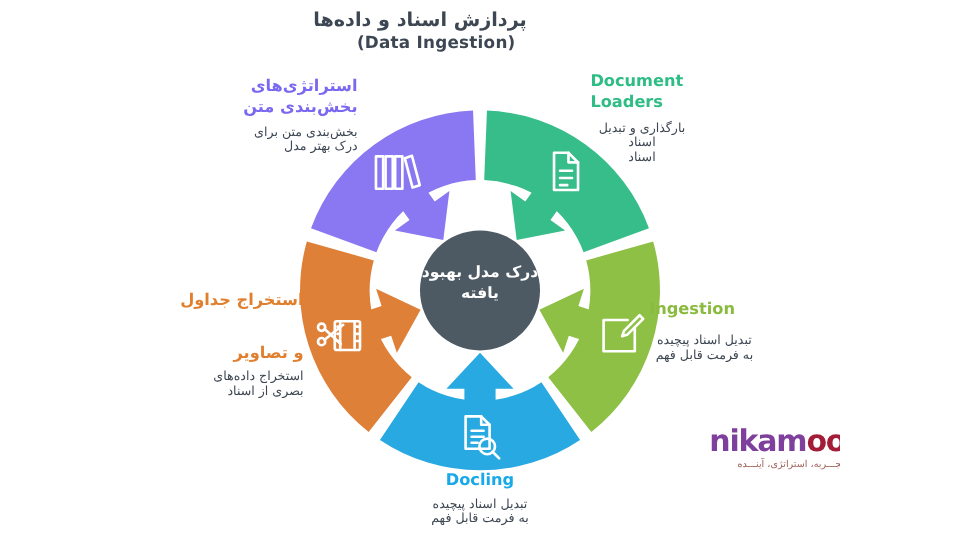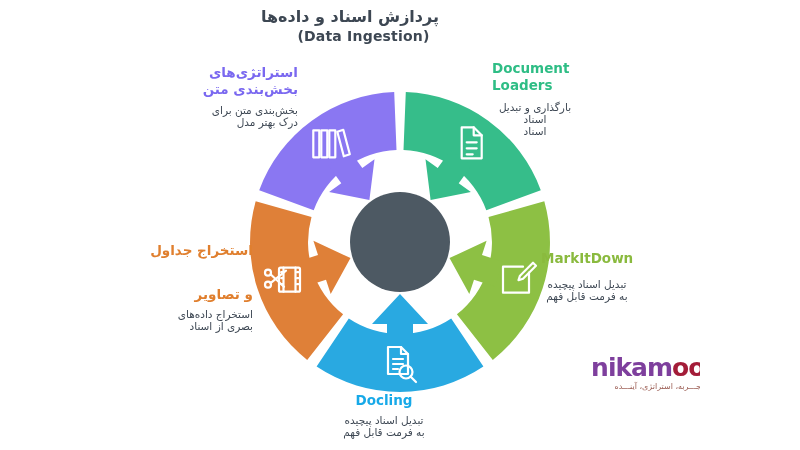--- a/index.html
+++ b/index.html
@@ -16,21 +16,21 @@
   
   .label{position:absolute;}
   .hline{display:block;font-weight:bold;font-size:13.5px;line-height:1.26;}
   .dline{display:block;font-size:10.5px;line-height:1.16;color:#3d4753;}
   #lbl-chunking{left:138px;top:64px;width:160px;text-align:right;direction:rtl;}
   #lbl-chunking .desc{margin-top:6px;}
   #lbl-loaders{left:492px;top:60px;width:86px;text-align:left;}
   #lbl-loaders .desc{margin-top:7px;text-align:center;direction:rtl;}
   #lbl-markitdown{left:541px;top:250px;width:92px;text-align:left;}
   #lbl-markitdown .desc{margin-top:11px;text-align:center;direction:rtl;}
-  #lbl-docling{left:334px;top:392px;width:100px;text-align:center;}
+  #lbl-docling{left:350px;top:392px;width:100px;text-align:center;}
   #lbl-docling .desc{margin-top:5px;direction:rtl;}
   #lbl-extraction{left:95px;top:242px;width:158px;text-align:right;direction:rtl;}
   #lbl-extraction .desc{margin-top:5px;}
   
   #logo{position:absolute;left:591px;top:354px;width:136px;text-align:center;}
   #logo .main{font-size:25px;font-weight:bold;letter-spacing:-1px;line-height:1.1;white-space:nowrap;}
   #logo .tag{font-size:8px;margin-top:0;direction:rtl;letter-spacing:0.3px;white-space:nowrap;}
 </style>
 </head>
 <body>
@@ -79,20 +79,24 @@
       <polygon points="-71.6,-76.5 -50.6,-91.8 -37.7,-74.0 -25.5,-82.8 -30.6,-42.1 -70.9,-49.9 -58.7,-58.7" fill="#8a77f2"></polygon>
       <g transform="translate(-71.7,-98.7)" fill="none" stroke="#fff" stroke-width="2.2" stroke-linecap="round" stroke-linejoin="round">
         <rect x="-15" y="-13" width="6" height="27"></rect>
         <rect x="-7" y="-13" width="6" height="27"></rect>
         <rect x="1" y="-13" width="6" height="27"></rect>
         <path d="M9,-11.5 l6,-2 6.5,24.5 -6,2 z"></path>
       </g>
       <circle r="50" fill="#4d5963"></circle>
     </svg>
 
+  <div id="center-label">
+    <span class="cl">درک مدل بهبود</span><br>
+    <span class="cl">یافته</span>
+  </div>
 
   <div class="label" id="lbl-chunking">
     <div>
       <span class="hline" style="color: rgb(122, 104, 240);">استراتژی‌های</span>
       <span class="hline" style="color: rgb(122, 104, 240);">بخش‌بندی متن</span>
     </div>
     <div class="desc">
       <span class="dline">بخش‌بندی متن برای</span>
       <span class="dline">درک بهتر مدل</span>
     </div>
@@ -104,21 +108,21 @@
       <span class="hline" style="color: rgb(46, 189, 133);">Loaders</span>
     </div>
     <div class="desc">
       <span class="dline">بارگذاری و تبدیل اسناد</span>
       <span class="dline">اسناد</span>
     </div>
   </div>
 
   <div class="label" id="lbl-markitdown">
     <div>
-      <span class="hline" style="color: rgb(138, 186, 62);">MarkItDown</span>
+      <span class="hline" style="color: rgb(138, 186, 62);">Ingestion</span>
     </div>
     <div class="desc">
       <span class="dline">تبدیل اسناد پیچیده</span>
       <span class="dline">به فرمت قابل فهم</span>
     </div>
   </div>
 
   <div class="label" id="lbl-docling">
     <div>
       <span class="hline" style="color: rgb(23, 169, 232);">Docling</span>

